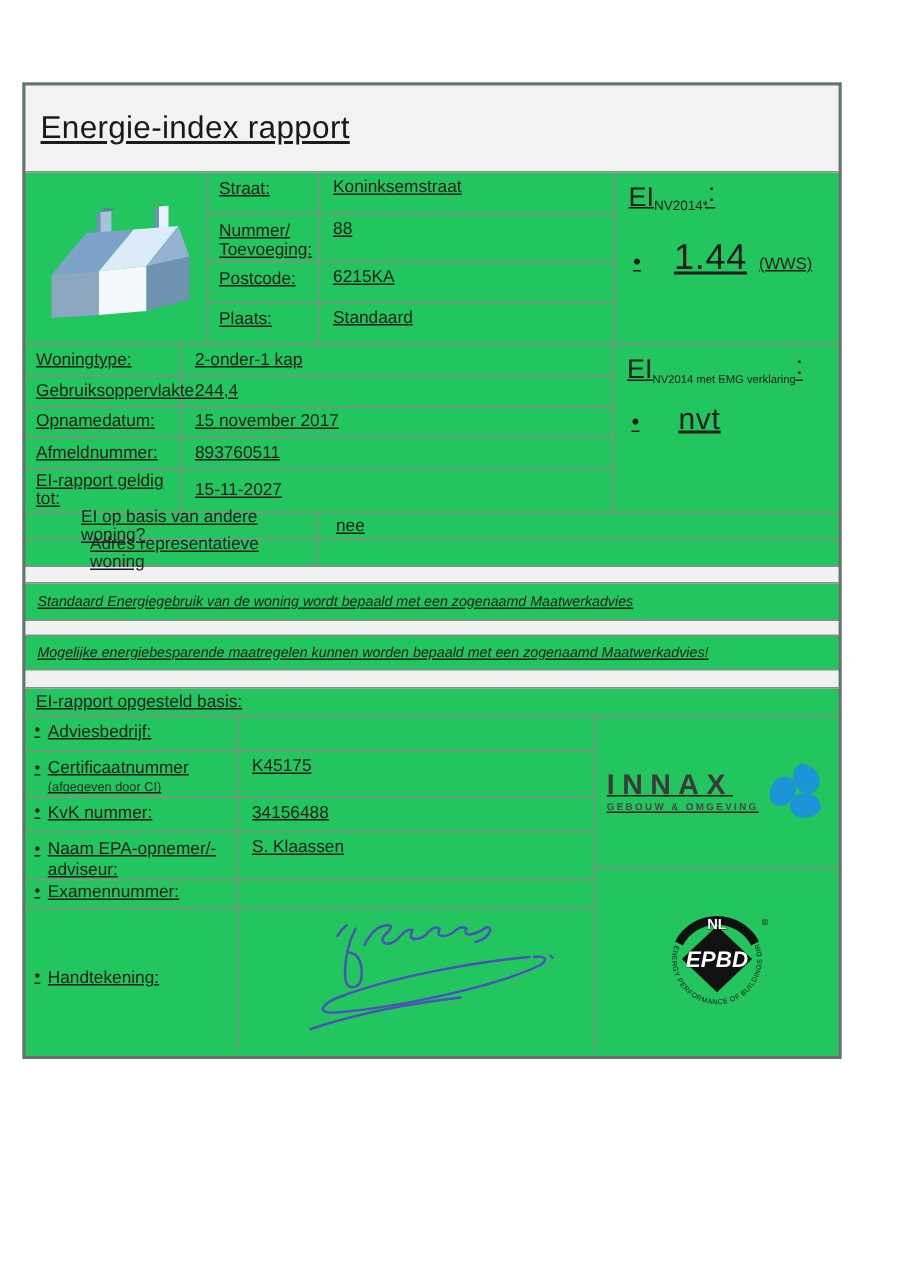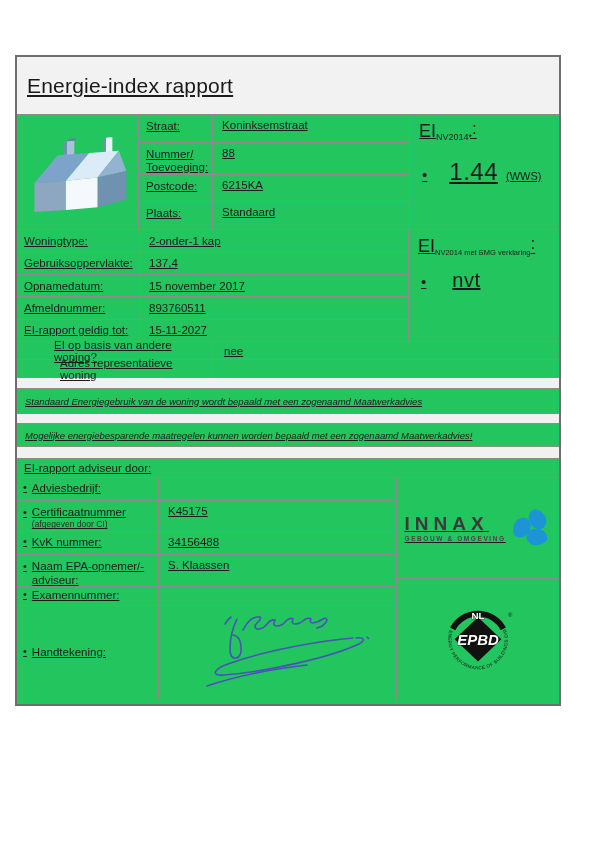--- a/index.html
+++ b/index.html
@@ -49,21 +49,21 @@
   .ei-value{font-size:24px;margin-left:22px;letter-spacing:0.5px;}
   .ei-unit{font-size:11px;margin-left:8px;}
   .ei-line.emg{margin-top:12px;}
   .ei-value.nvt{font-size:20px;margin-left:26px;letter-spacing:0.5px;}
 
   
   .secC{height:112px;display:flex;}
   .det-rows{flex:1;display:flex;flex-direction:column;}
   .det-row{flex:1;display:flex;border-bottom:1px solid var(--line);align-items:center;}
   .det-rows .det-row:last-child{border-bottom:none;}
-  .det-lbl{width:123px;border-right:1px solid var(--line);padding:2px 2px 2px 7px;align-self:stretch;display:flex;align-items:center;}
+  .det-lbl{width:104px;border-right:1px solid var(--line);padding:2px 2px 2px 7px;align-self:stretch;display:flex;align-items:center;}
   .det-val{flex:1;padding-left:9px;}
 
   
   .secD-row{height:18px;display:flex;align-items:center;padding-left:30px;}
   .secD-lbl{width:165px;border-right:1px solid var(--line);align-self:stretch;display:flex;align-items:center;padding-left:7px;}
   .secD-lbl.indent{padding-left:13px;}
   .secD-val{flex:1;padding-left:12px;}
 
   
   .band{background:var(--band);}
@@ -158,21 +158,21 @@
   </div>
 
   <div class="section secC">
     <div class="det-rows">
       <div class="det-row">
         <div class="det-lbl">Woningtype:</div>
         <div class="det-val">2-onder-1 kap</div>
       </div>
       <div class="det-row">
         <div class="det-lbl">Gebruiksoppervlakte:</div>
-        <div class="det-val">137,4</div>
+        <div class="det-val">244,4</div>
       </div>
       <div class="det-row">
         <div class="det-lbl">Opnamedatum:</div>
         <div class="det-val">15 november 2017</div>
       </div>
       <div class="det-row">
         <div class="det-lbl">Afmeldnummer:</div>
         <div class="det-val">893760511</div>
       </div>
       <div class="det-row">
@@ -202,21 +202,21 @@
   <div class="section note-row h26">
     <span class="note">Standaard Energiegebruik van de woning wordt bepaald met een zogenaamd Maatwerkadvies</span>
   </div>
   <div class="section band h11"></div>
   <div class="section note-row h24">
     <span class="note">Mogelijke energiebesparende maatregelen kunnen worden bepaald met een zogenaamd Maatwerkadvies!</span>
   </div>
   <div class="section band h13"></div>
 
   <div class="section hdr-row">
-    <span>EI-rapport adviseur door:</span>
+    <span>EI-rapport opgesteld basis:</span>
   </div>
 
   <div class="section secP">
     <div class="p-left">
 
       <div class="prow center" style="height:23px">
         <div class="plabel">
           <span class="bull">•</span>
           <span class="plabel-text">Adviesbedrijf:</span>
         </div>

